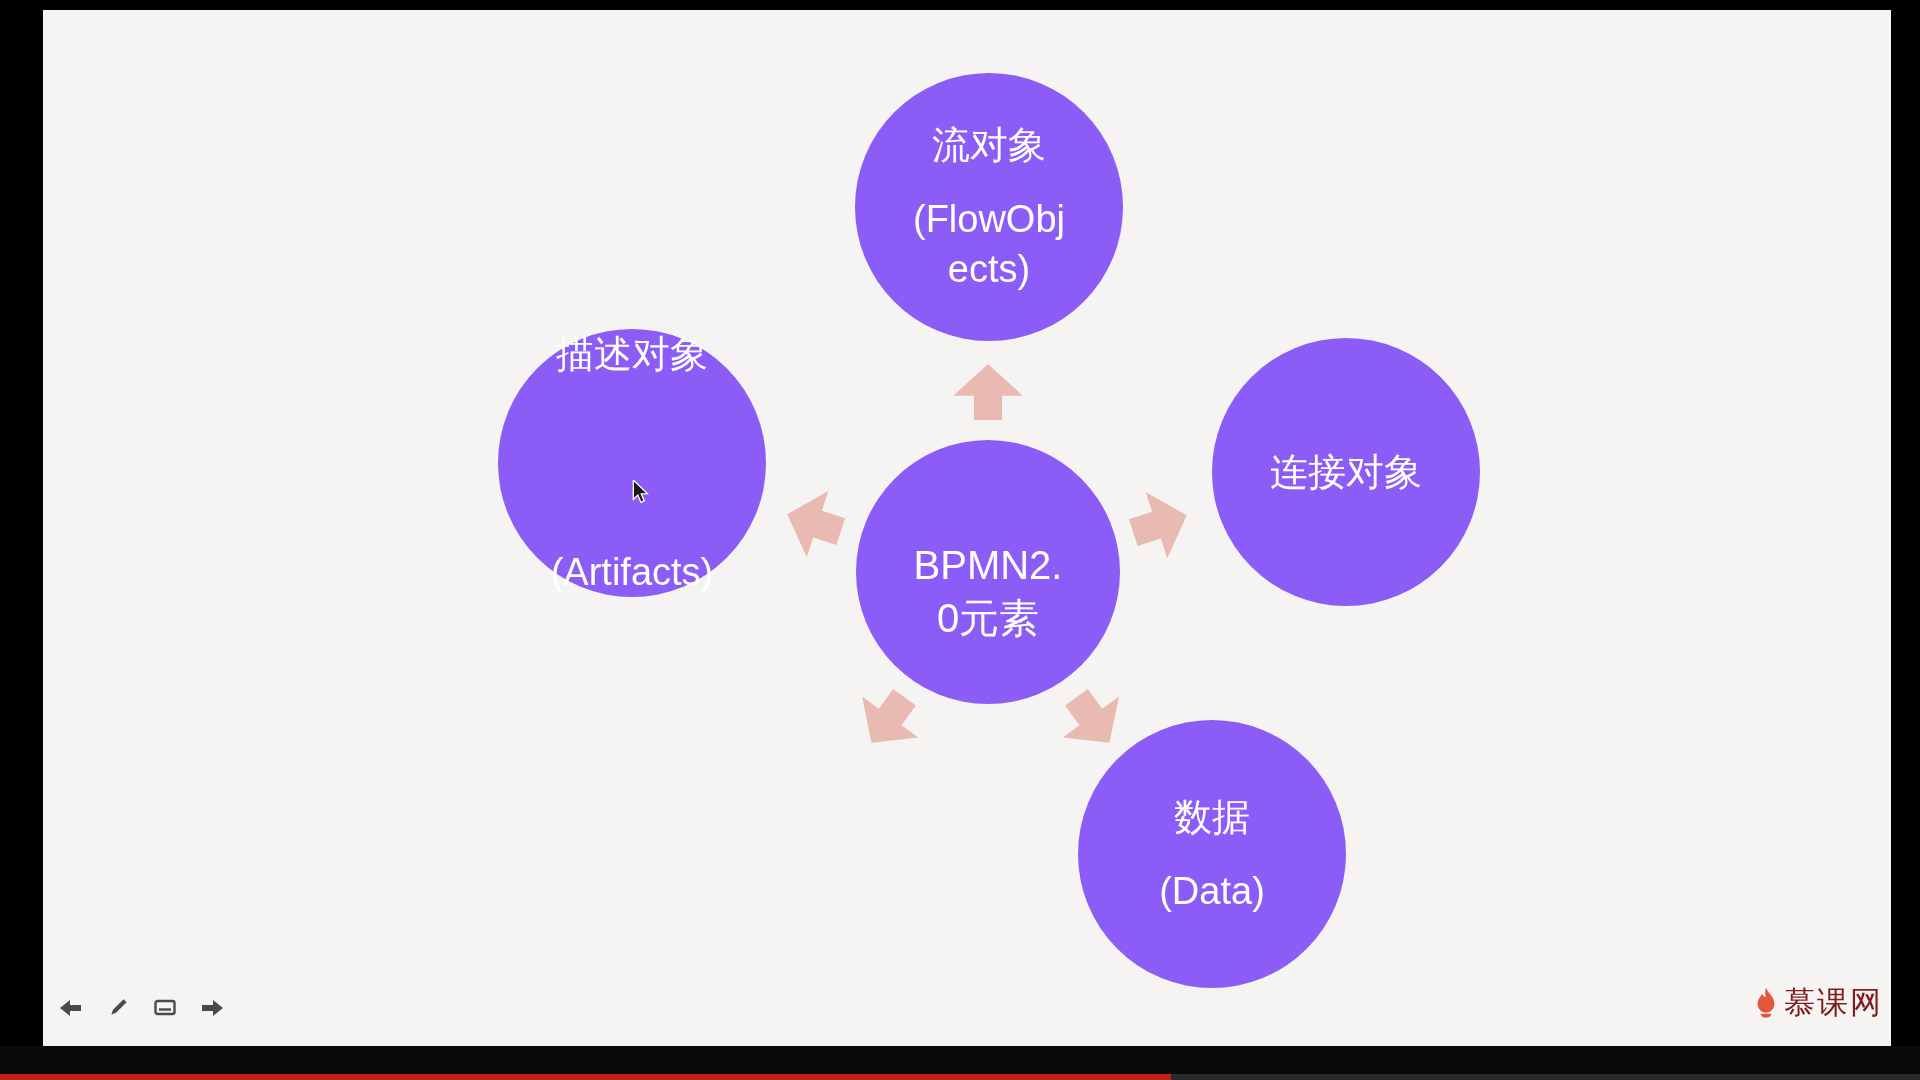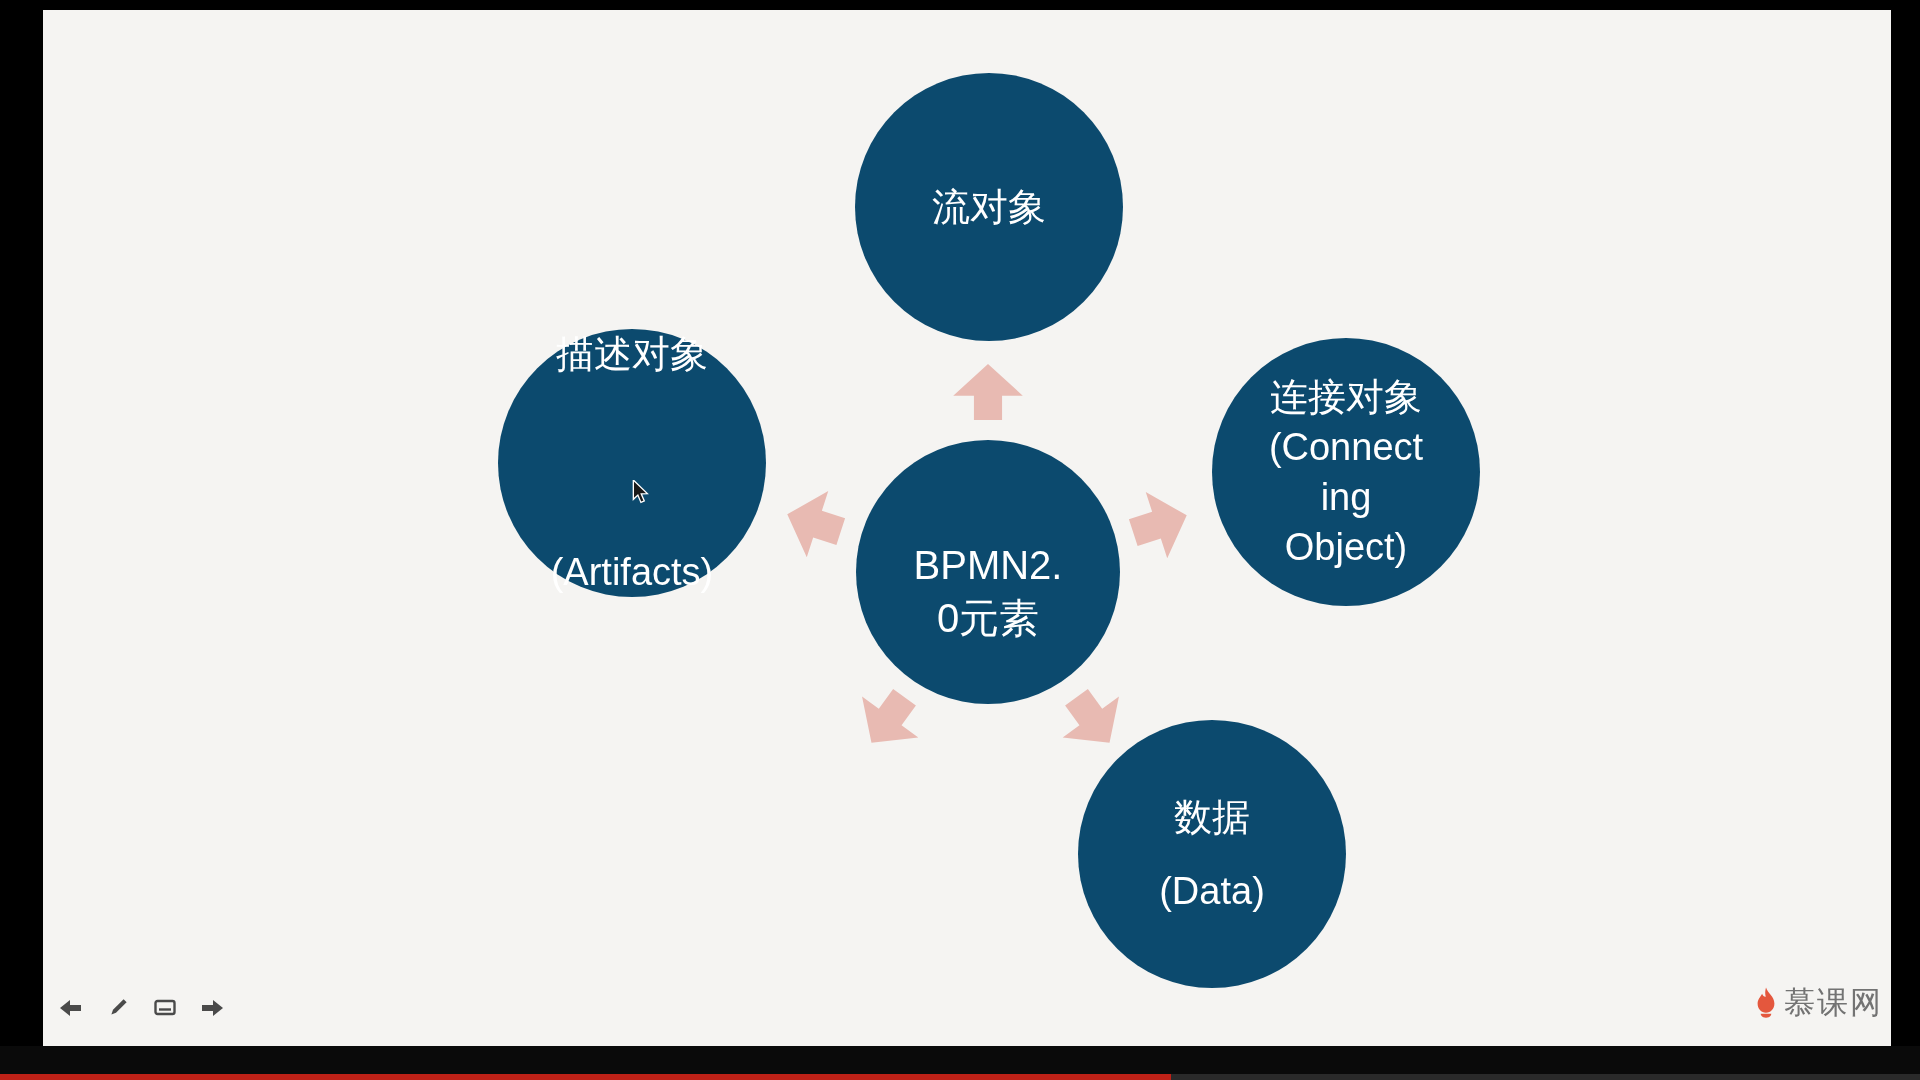--- a/index.html
+++ b/index.html
@@ -1,21 +1,21 @@
 <!DOCTYPE html>
 <html><head>
 <meta charset="utf-8">
 <style>
   html,body{margin:0;padding:0;background:#000;}
   .stage{position:relative;width:1920px;height:1080px;background:#000;overflow:hidden;
          font-family:"Liberation Sans","DejaVu Sans",sans-serif;}
   .slide{position:absolute;left:43px;top:10px;width:1848px;height:1036px;background:#F5F4F2;}
 
   
-  .circle{position:absolute;border-radius:50%;background:#0c4a6e;color:#fff;
+  .circle{position:absolute;border-radius:50%;background:#8b5cf6;color:#fff;
           display:flex;flex-direction:column;align-items:center;justify-content:center;
           text-align:center;line-height:1.32;}
   .node-zh,.node-en,.center-label{white-space:pre-line;font-size:38px;}
   .gap{margin-top:24px;}
   .c-flow{left:812px;top:63px;width:268px;height:268px;}
   .c-artifacts{left:455px;top:319px;width:268px;height:268px;justify-content:space-between;}
   .c-connecting{left:1169px;top:328px;width:268px;height:268px;}
   .c-swimlanes{left:592px;top:735px;width:268px;height:268px;}
   .c-data{left:1035px;top:710px;width:268px;height:268px;}
   .c-center{left:813px;top:430px;width:264px;height:264px;font-size:40px;}
@@ -31,21 +31,21 @@
   .arrow polygon{fill:#E8BAB2;}
 
   
   .toolbar{position:absolute;left:14px;bottom:26px;display:flex;align-items:center;gap:19px;}
   .tool-btn{width:28px;height:24px;display:flex;align-items:center;justify-content:center;
             cursor:pointer;background:none;border:none;padding:0;}
   .tool-btn svg{display:block;}
 
   
   .watermark{position:absolute;right:8px;bottom:22px;display:flex;align-items:center;gap:4px;
-             color:#737373;font-size:31px;letter-spacing:2px;}
+             color:#7f1d1d;font-size:31px;letter-spacing:2px;}
   .watermark svg{display:block;}
 
   
   .cursor{position:absolute;left:586px;top:470px;width:22px;height:24px;}
 
   
   .bottombar{position:absolute;left:0;bottom:0;width:1920px;height:34px;background:#0a0a0a;}
   .progress-track{position:absolute;left:0;bottom:0;width:100%;height:6px;background:#2a2a2a;}
   .progress-fill{position:absolute;left:0;bottom:0;height:6px;width:61%;background:#BF2117;}
 </style>
@@ -71,27 +71,26 @@
       <polygon points="50,2 97,45 69,45 69,78 31,78 31,45 3,45"></polygon>
     </svg>
 
     <div class="circle c-center">
       <div class="center-label">BPMN2.
 0元素</div>
     </div>
 
     <div class="circle c-flow">
       <div class="node-zh">流对象</div>
+      <div class="node-en gap">(FlowObj
+ects)</div>
     </div>
 
     <div class="circle c-connecting">
       <div class="node-zh">连接对象</div>
-      <div class="node-en">(Connect
-ing
-Object)</div>
     </div>
 
     <div class="circle c-artifacts">
       <div class="node-zh">描述对象</div>
       <div class="node-en">(Artifacts)</div>
     </div>
 
 
     <div class="circle c-data">
       <div class="node-zh">数据</div>

